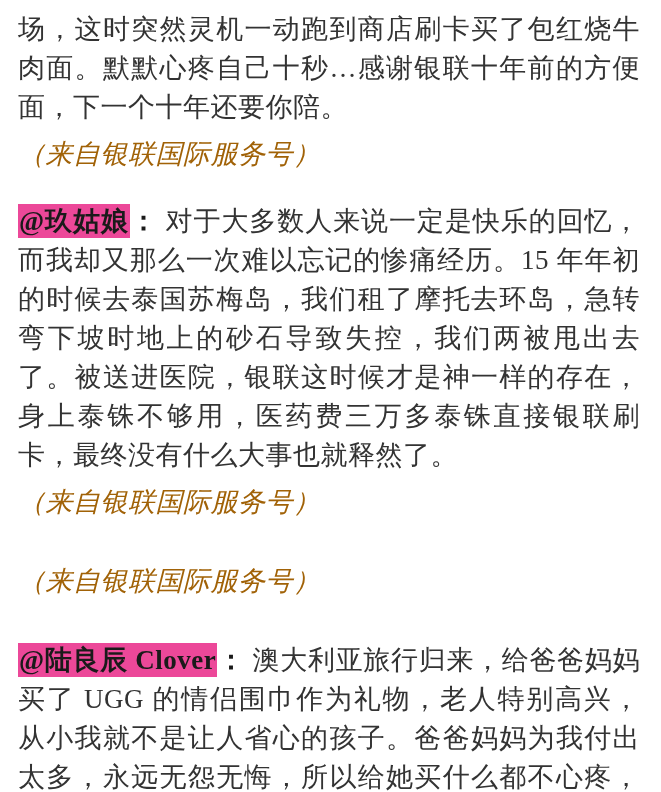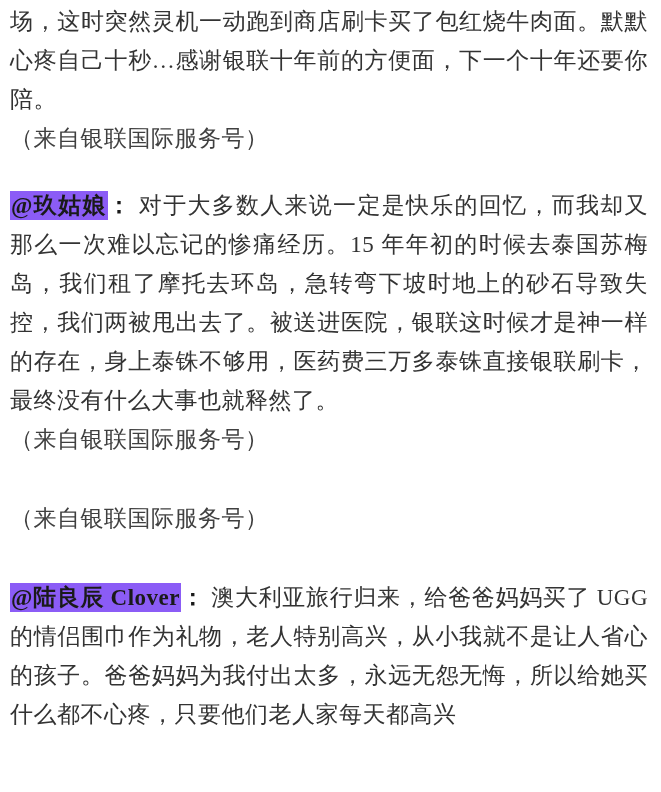--- a/index.html
+++ b/index.html
@@ -11,44 +11,45 @@
     width: 661px;
     height: 792px;
     overflow: hidden;
     font-family: "Liberation Serif", "DejaVu Serif", serif;
     color: #333333;
   }
   .page {
     padding: 2px 13px 0 10px;
   }
   p {
-    margin: 0;
-    font-size: 23px;
+    margin: 8px;
+    font-size: 27px;
     line-height: 39px;
     text-align: justify;
     letter-spacing: 0.5px;
   }
   .post {
     margin-bottom: 40px;
   }
   .post.first {
     margin-bottom: 28px;
   }
   .handle {
     font-weight: bold;
     color: #1a1a1a;
-    background: #8b5cf6;
+    background: #ec4899;
     padding: 2px 1px;
   }
   .colon {
     font-weight: bold;
     color: #1a1a1a;
   }
   .source {
-    color: #404040;
+    font-style: italic;
+    color: #a16207;
   }
 </style>
 </head>
 <body>
 
 <div class="page">
 
   <section class="post first">
     <p class="body-text">场，这时突然灵机一动跑到商店刷卡买了包红烧牛肉面。默默心疼自己十秒…感谢银联十年前的方便面，下一个十年还要你陪。</p>
     <p class="source">（来自银联国际服务号）</p>

